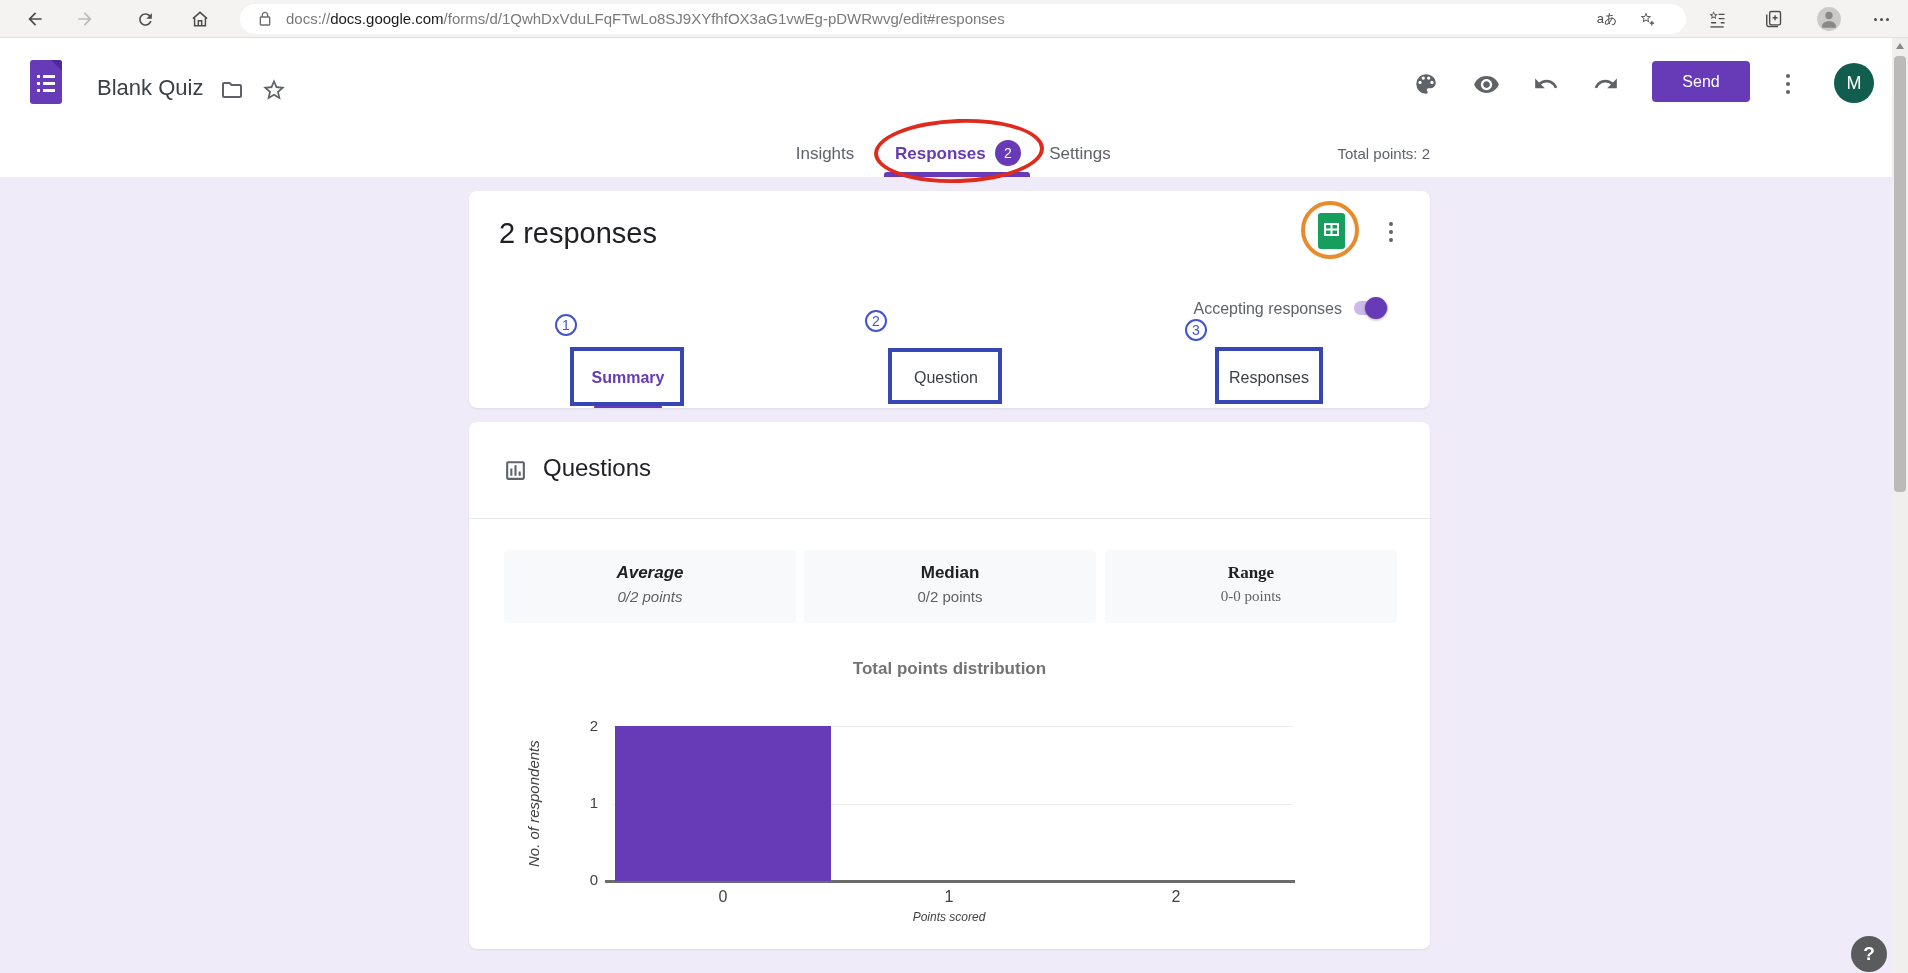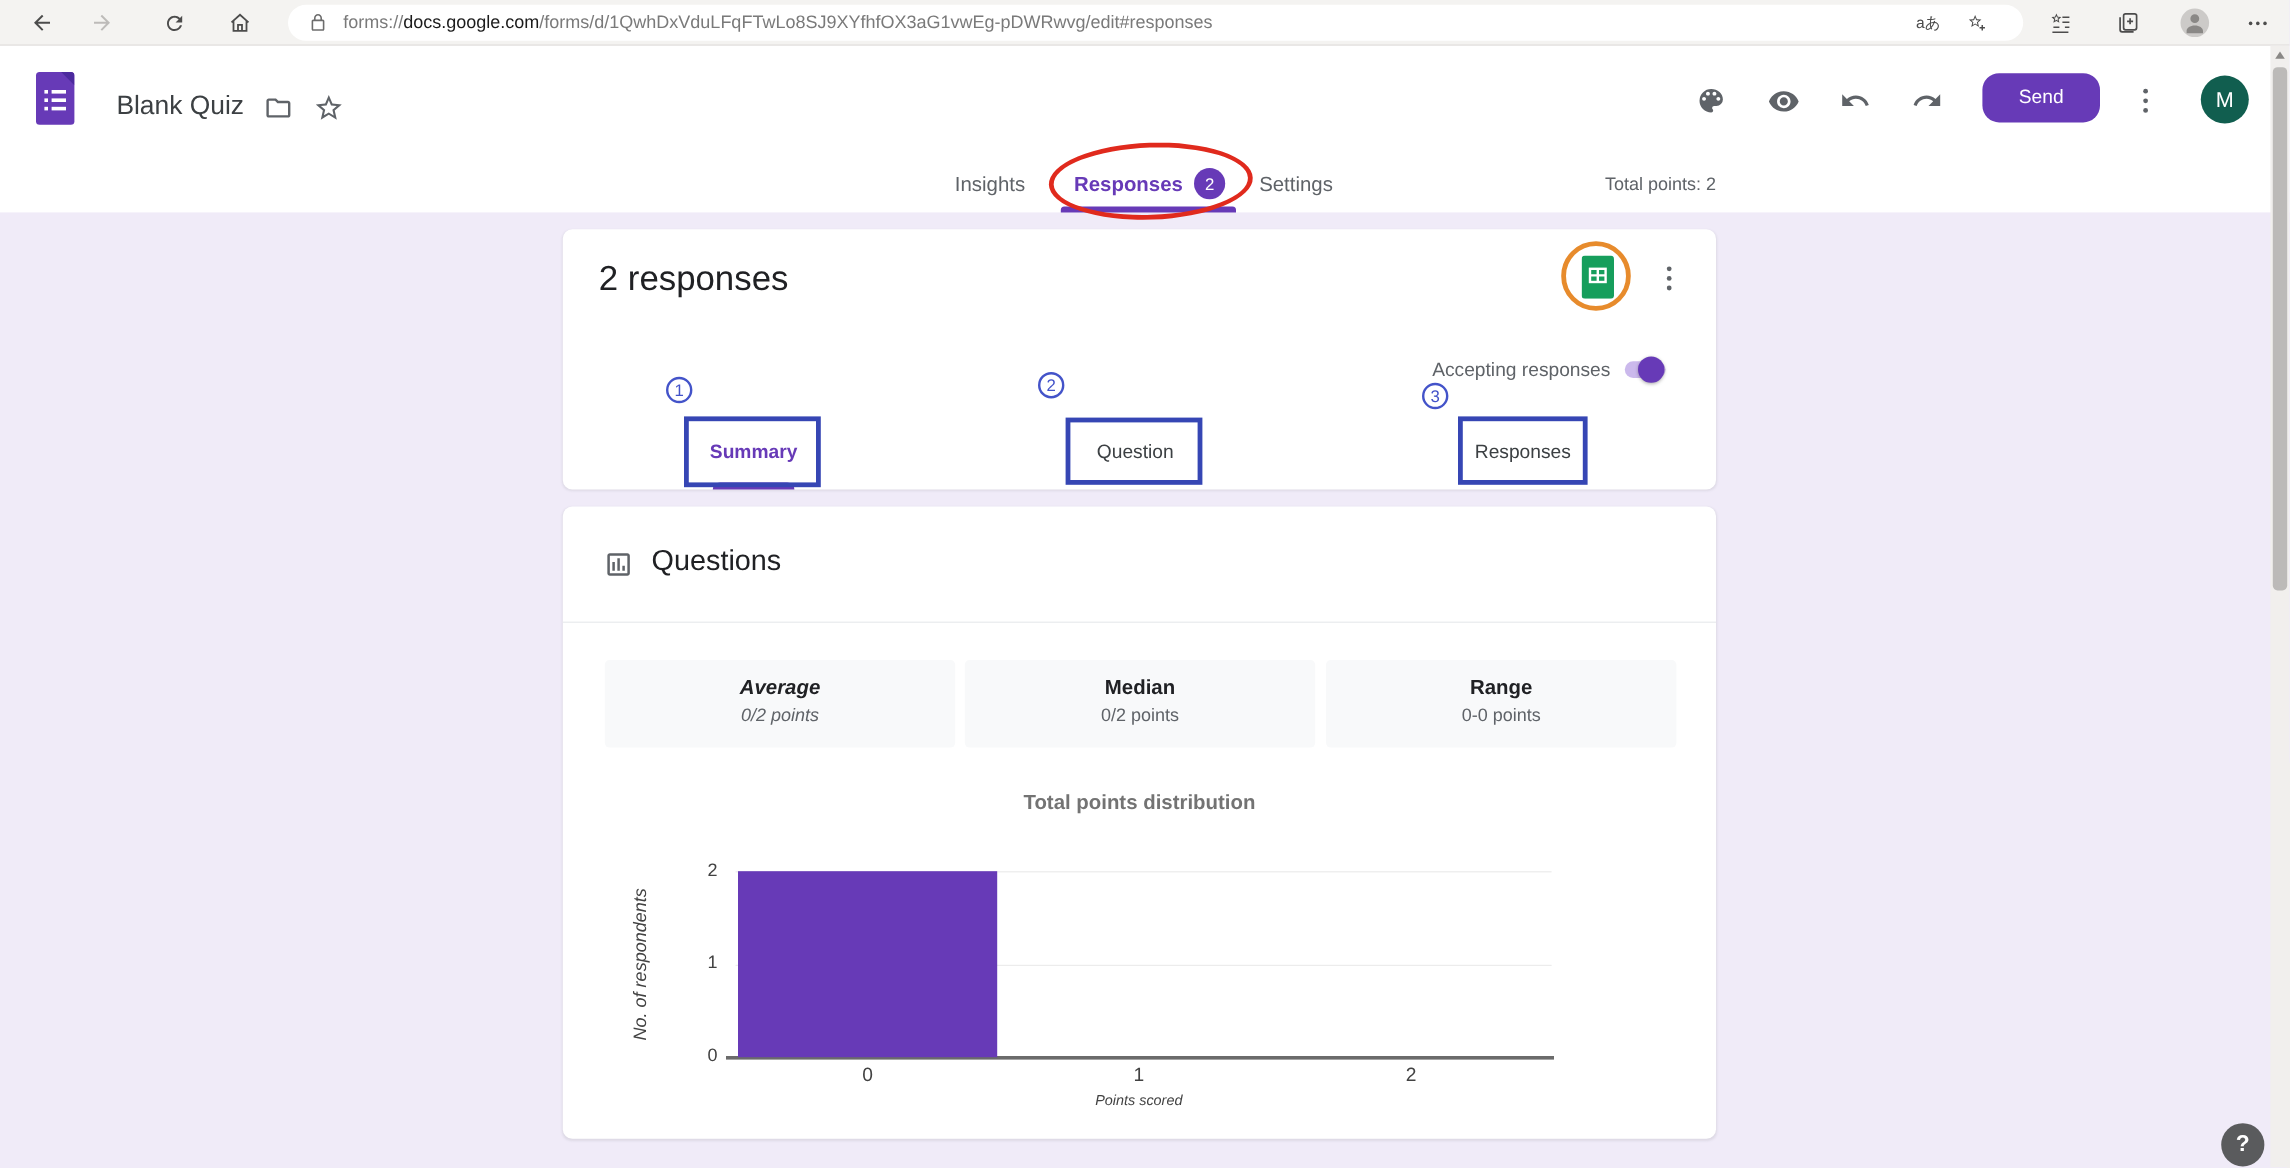--- a/index.html
+++ b/index.html
@@ -27,21 +27,21 @@
 
   
   .appbar { position:absolute; left:0; top:38px; width:1908px; height:139px; background:#fff; }
   .formslogo { position:absolute; left:30px; top:22px; width:32px; height:44px; background:var(--accent); border-radius:3px; overflow:hidden; }
   .formslogo .fold { position:absolute; right:0; top:0; width:0; height:0; border-left:11px solid transparent; border-top:11px solid #4c2a9e; transform:translateX(0); }
   .formslogo .row { position:absolute; left:7px; height:3px; width:18px; }
   .formslogo .row i { position:absolute; left:0; top:0; width:3px; height:3px; background:#fff; }
   .formslogo .row b { position:absolute; left:6px; top:0; width:12px; height:3px; background:#fff; }
   .formtitle { position:absolute; left:97px; top:37px; font-size:22px; color:#3c4043; }
   .hd-ic { position:absolute; top:36px; width:32px; height:32px; display:flex; align-items:center; justify-content:center; color:#5f6368; border-radius:50%; }
-  .sendbtn { position:absolute; left:1652px; top:23px; width:98px; height:41px; background:var(--accent); color:#fff; font-size:16px; border-radius:14px; }
+  .sendbtn { position:absolute; left:1652px; top:23px; width:98px; height:41px; background:var(--accent); color:#fff; font-size:16px; border-radius:4px; }
   .kebab { display:flex; flex-direction:column; align-items:center; justify-content:center; gap:4px; }
   .kebab i { width:4px; height:4px; background:#5f6368; border-radius:50%; }
   .avatar { position:absolute; left:1834px; top:25px; width:40px; height:40px; border-radius:50%; background:#115e4f; color:#fff; font-size:18px; display:flex; align-items:center; justify-content:center; }
 
   
   .tab { position:absolute; top:143px; height:22px; font-size:17px; color:#5f6368; text-align:center; line-height:22px; z-index:5; }
   .tab.active { color:var(--accent); font-weight:bold; }
   .tabbadge { position:absolute; left:995px; top:140px; width:26px; height:26px; border-radius:50%; background:var(--accent); color:#fff; font-size:14px; display:flex; align-items:center; justify-content:center; z-index:5; }
   .tabline { position:absolute; left:884px; top:172px; width:146px; height:5px; background:var(--accent); border-radius:3px 3px 0 0; z-index:5; }
   .totalpoints { position:absolute; left:1310px; top:145px; width:120px; text-align:right; font-size:15px; color:#5f6368; }
@@ -71,21 +71,21 @@
   .bb2 { left:888px; top:348px; width:114px; height:56px; }
   .bb3 { left:1215px; top:347px; width:108px; height:57px; }
   .stepnum { position:absolute; width:22px; height:22px; border:2px solid #4353c9; border-radius:50%; color:#4353c9; font-size:14px; display:flex; align-items:center; justify-content:center; background:transparent; }
   .sn1 { left:555px; top:314px; } .sn2 { left:865px; top:310px; } .sn3 { left:1185px; top:319px; }
 
   
   .insic { position:absolute; left:34px; top:36px; color:#5f6368; }
   .institle { position:absolute; left:74px; top:32px; font-size:24px; color:#202124; }
   .divider { position:absolute; left:0; top:96px; width:961px; height:1px; background:#e8eaed; }
   .statbox { position:absolute; top:128px; width:292px; height:73px; background:#f8f9fa; border-radius:4px; text-align:center; }
-  .sb1{left:35px;font-style:italic;} .sb2{left:335px;} .sb3{left:636px;}
+  .sb1{left:35px;font-style:italic;} .sb2{left:335px;} .sb3{left:636px;font-family:Liberation Serif, serif;}
   .statlabel { margin-top:13px; font-size:17px; font-weight:bold; color:#202124; }
   .statvalue { margin-top:5px; font-size:15px; color:#5f6368; }
   .charttitle { position:absolute; left:0; top:237px; width:961px; text-align:center; font-size:17px; font-weight:bold; color:#737373; }
   .plot { position:absolute; left:144px; top:304px; width:680px; height:155px; }
   .grid { position:absolute; left:0; width:680px; height:1px; background:#ececec; }
   .g2 { top:0; } .g1 { top:50%; }
   .axisx { position:absolute; left:-8px; bottom:-2px; width:690px; height:3px; background:#6b6b6b; }
   .bar { position:absolute; bottom:0; }
   .ytick { position:absolute; left:85px; width:44px; text-align:right; font-size:15px; color:#424242; }
   .yt2{top:295px;} .yt1{top:372px;} .yt0{top:449px;}
@@ -124,21 +124,21 @@
         <path fill="none" stroke="currentColor" stroke-width="1.8" d="M3.5 11.5 12 4l8.5 7.5M5.5 10v10h13V10M10 20v-6h4v6"></path>
       </svg>
   </button>
 
   <div class="urlbar">
     <span class="lockic">
       <svg width="16" height="16" viewBox="0 0 24 24">
           <path fill="currentColor" d="M18 8h-1V6c0-2.76-2.24-5-5-5S7 3.24 7 6v2H6c-1.1 0-2 .9-2 2v10c0 1.1.9 2 2 2h12c1.1 0 2-.9 2-2V10c0-1.1-.9-2-2-2zm-9-2c0-1.66 1.34-3 3-3s3 1.34 3 3v2H9V6zm9 14H6V10h12v10z"></path>
         </svg>
     </span>
-    <span class="urltext"><span class="u-dim">forms://</span><span>docs.google.com</span><span class="u-dim">/forms/d/1QwhDxVduLFqFTwLo8SJ9XYfhfOX3aG1vwEg-pDWRwvg/edit#responses</span></span>
+    <span class="urltext"><span class="u-dim">docs://</span><span>docs.google.com</span><span class="u-dim">/forms/d/1QwhDxVduLFqFTwLo8SJ9XYfhfOX3aG1vwEg-pDWRwvg/edit#responses</span></span>
     <span class="pill-ic translate">aあ</span>
     <span class="pill-ic favadd">
       <svg width="18" height="18" viewBox="0 0 24 24">
           <path fill="currentColor" d="M17.6 8.4l-5.03-.43L10.6 3.3 8.63 7.97 3.6 8.4l3.82 3.31-1.14 4.92 4.32-2.61 4.32 2.61-1.14-4.92 3.82-3.31zM10.6 12.73l-2.63 1.59.7-3-2.33-2.01 3.07-.27 1.19-2.83 1.2 2.83 3.07.27-2.33 2.01.7 3-2.64-1.59z"></path>
           <path fill="none" stroke="currentColor" stroke-width="1.6" d="M18.5 14.5v6M15.5 17.5h6"></path>
         </svg>
     </span>
   </div>
 
   <button class="tbtn" style="left:1700px">

